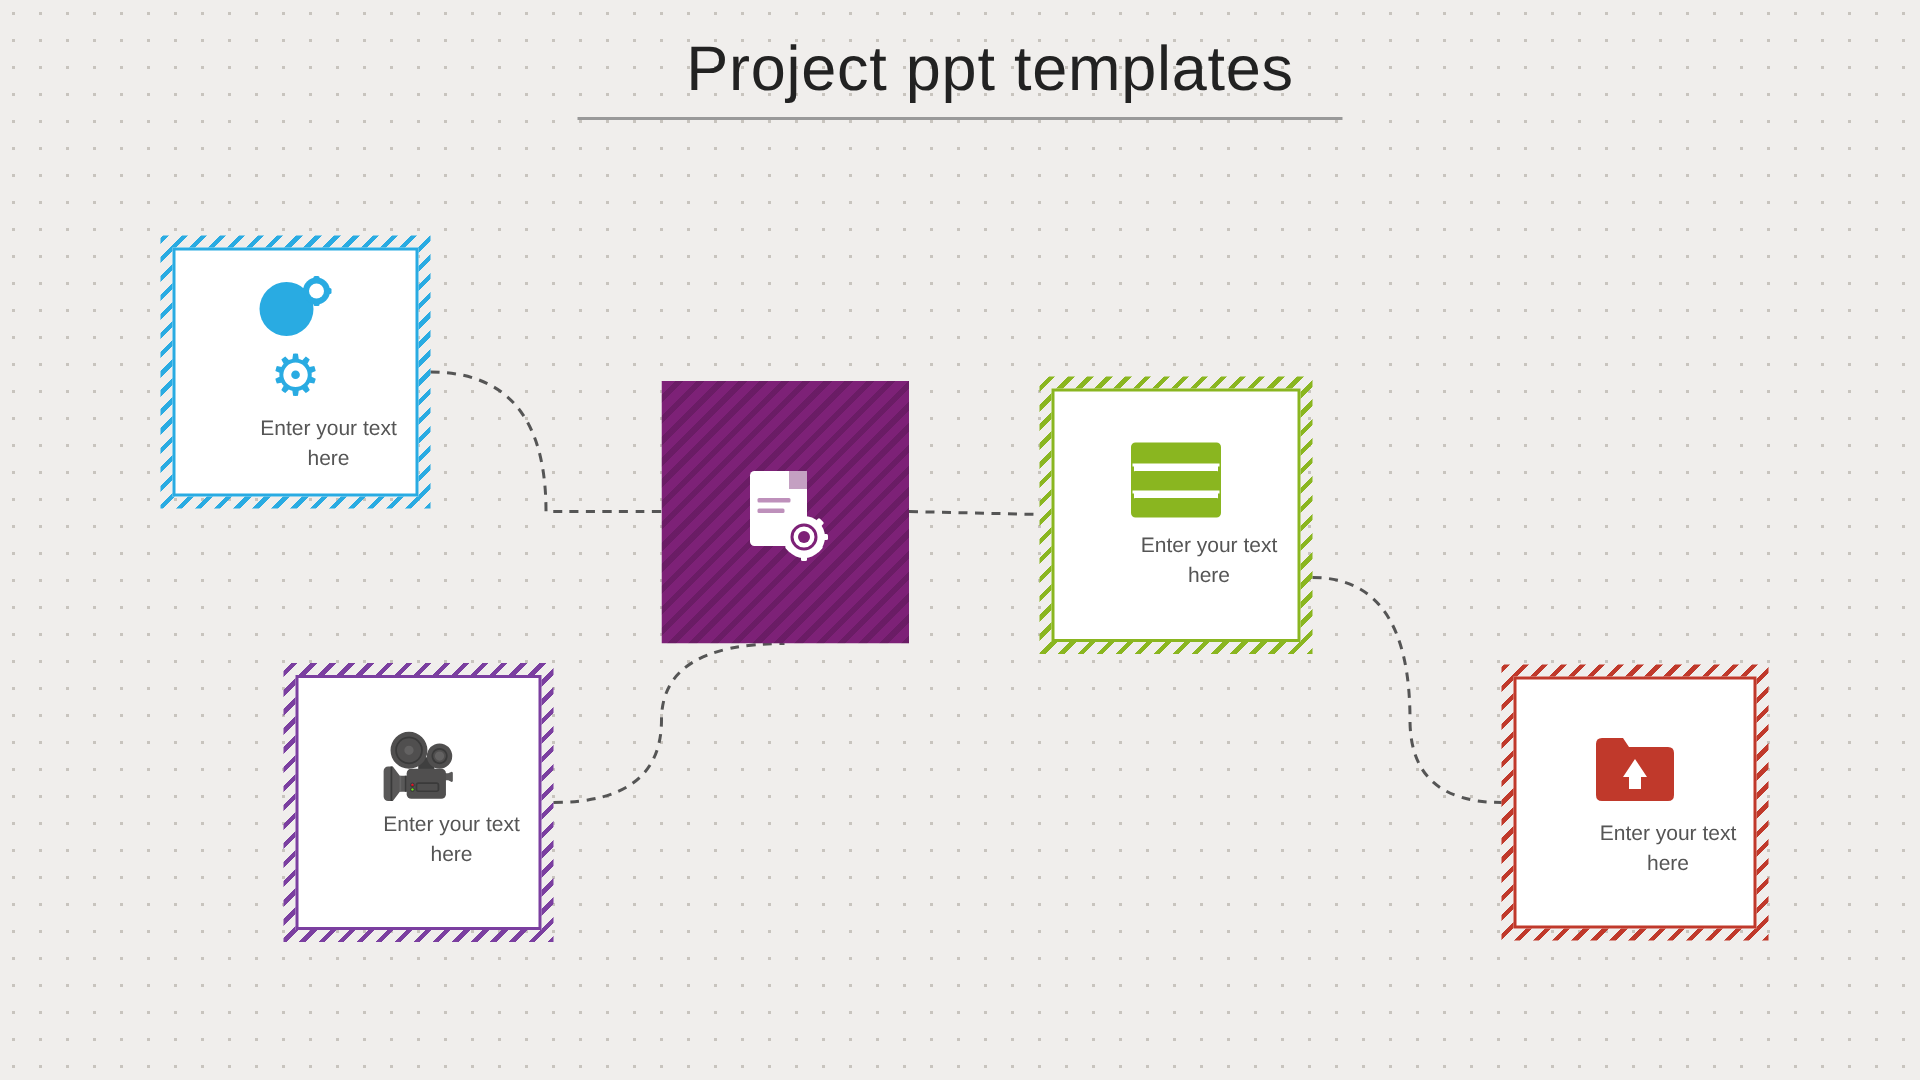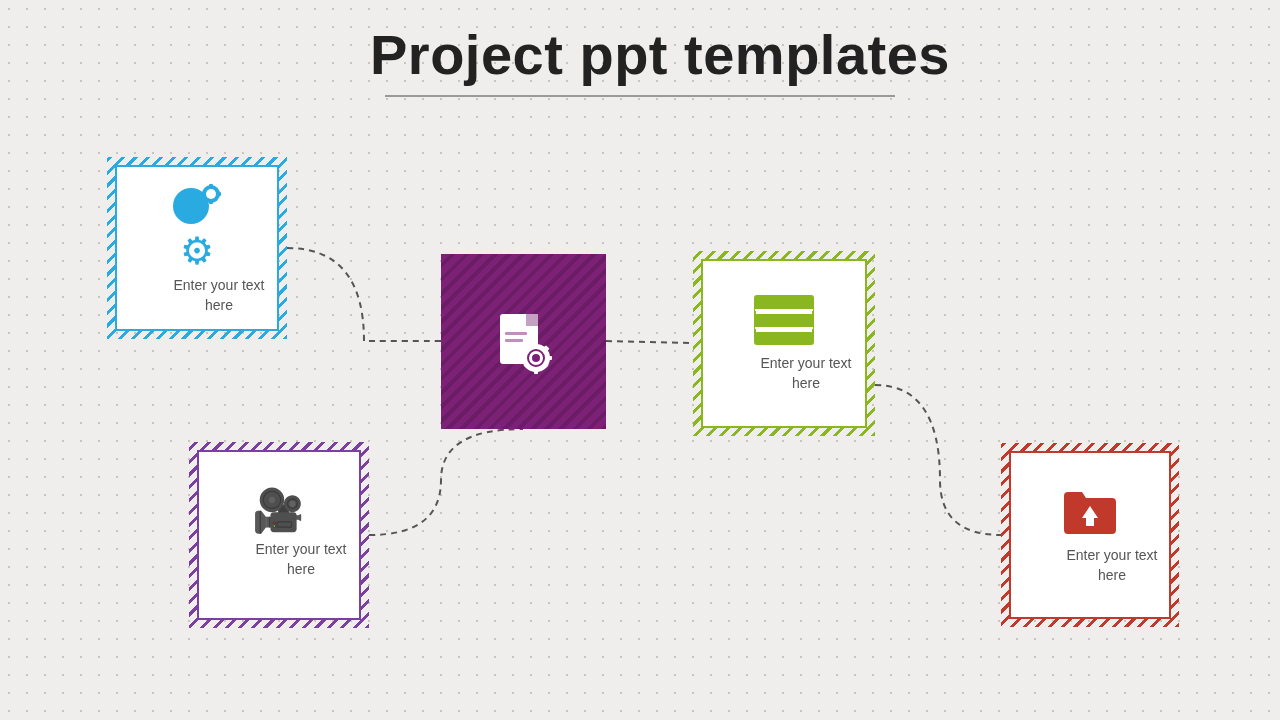--- a/index.html
+++ b/index.html
@@ -15,22 +15,22 @@
       overflow: hidden;
       position: relative;
     }
 
     .title-section {
       text-align: center;
       padding-top: 22px;
     }
 
     .main-title {
-      font-size: 56px;
-      font-weight: 700;
+      font-size: 42px;
+      font-weight: 400;
       color: #222;
       letter-spacing: 0.5px;
       margin-left: 40px;
     }
 
     .title-divider {
       width: 510px;
       height: 2px;
       background: #999;
       margin: 8px auto 0;

